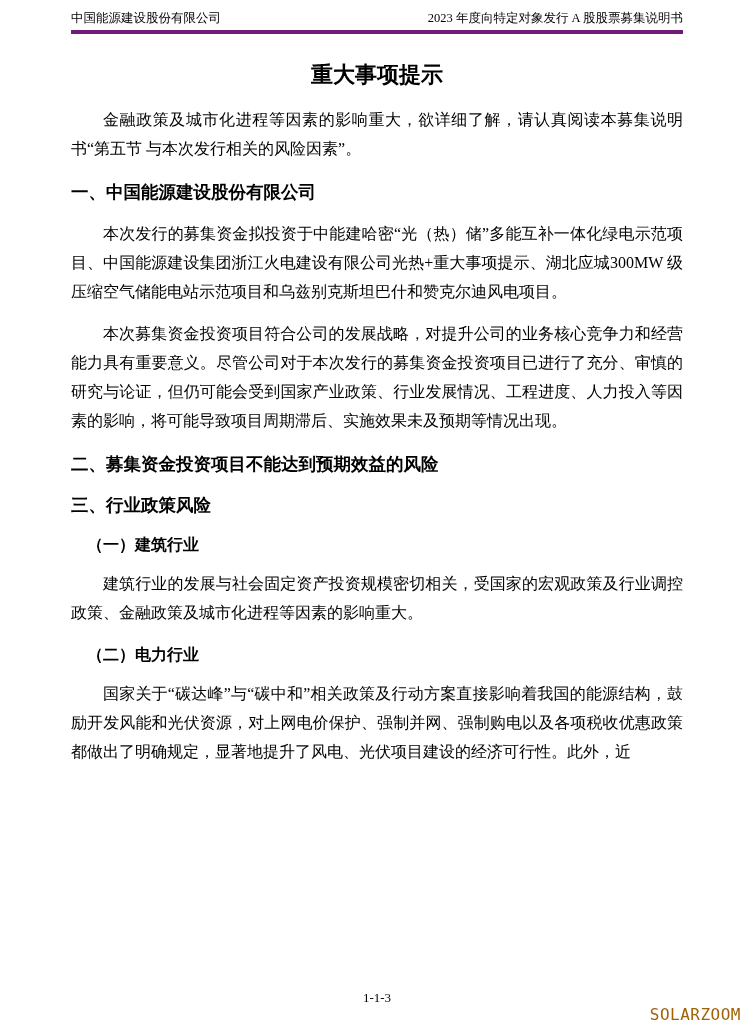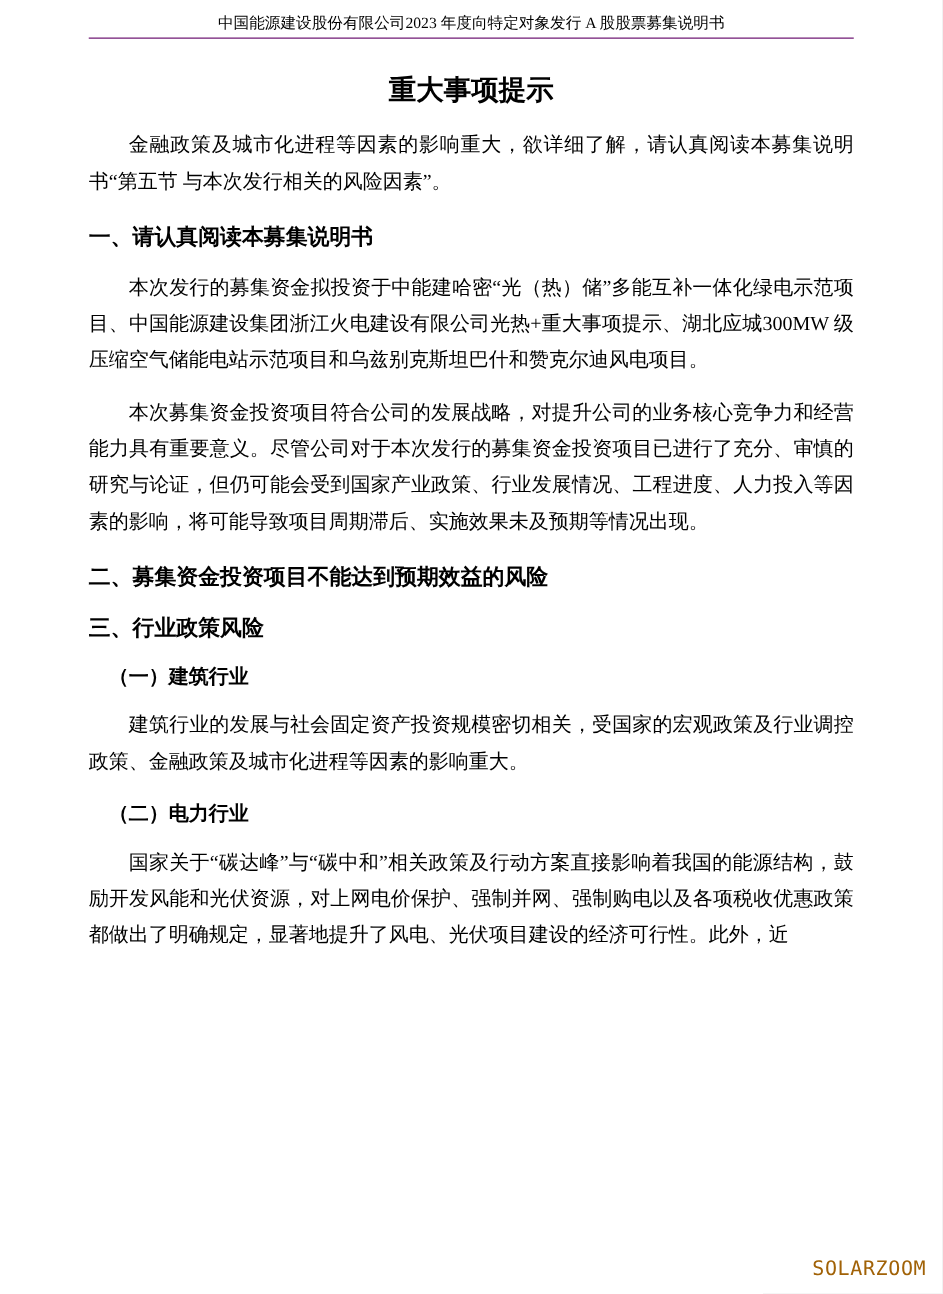--- a/index.html
+++ b/index.html
@@ -14,25 +14,25 @@
     overflow: hidden;
   }
   .content {
     position: absolute;
     left: 71px;
     top: 0;
     width: 612px;
   }
   .doc-header {
     display: flex;
-    justify-content: center;
+    justify-content: space-between;
     align-items: flex-end;
     padding-top: 10px;
     padding-bottom: 4px;
-    border-bottom: 1px solid #701a75;
+    border-bottom: 4px solid #701a75;
     font-size: 12.5px;
     line-height: 16px;
   }
   .page-title {
     text-align: center;
     font-family: "Liberation Sans", "DejaVu Sans", sans-serif;
     font-weight: bold;
     font-size: 22px;
     line-height: 30px;
     margin: 26px 0 15px 0;
@@ -87,30 +87,31 @@
 
     <div class="doc-header">
       <span>中国能源建设股份有限公司</span>
       <span>2023 年度向特定对象发行 A 股股票募集说明书</span>
     </div>
 
     <div class="page-title">重大事项提示</div>
 
     <p class="body-para">金融政策及城市化进程等因素的影响重大，欲详细了解，请认真阅读本募集说明书“第五节 与本次发行相关的风险因素”。</p>
 
-    <h2 class="section-heading">一、请认真阅读本募集说明书</h2>
+    <h2 class="section-heading">一、中国能源建设股份有限公司</h2>
     <p class="body-para">本次发行的募集资金拟投资于中能建哈密“光（热）储”多能互补一体化绿电示范项目、中国能源建设集团浙江火电建设有限公司光热+重大事项提示、湖北应城300MW 级压缩空气储能电站示范项目和乌兹别克斯坦巴什和赞克尔迪风电项目。</p>
     <p class="body-para">本次募集资金投资项目符合公司的发展战略，对提升公司的业务核心竞争力和经营能力具有重要意义。尽管公司对于本次发行的募集资金投资项目已进行了充分、审慎的研究与论证，但仍可能会受到国家产业政策、行业发展情况、工程进度、人力投入等因素的影响，将可能导致项目周期滞后、实施效果未及预期等情况出现。</p>
 
     <h2 class="section-heading">二、募集资金投资项目不能达到预期效益的风险</h2>
 
     <h2 class="section-heading">三、行业政策风险</h2>
 
     <h3 class="sub-heading">（一）建筑行业</h3>
     <p class="body-para">建筑行业的发展与社会固定资产投资规模密切相关，受国家的宏观政策及行业调控政策、金融政策及城市化进程等因素的影响重大。</p>
 
     <h3 class="sub-heading">（二）电力行业</h3>
     <p class="body-para">国家关于“碳达峰”与“碳中和”相关政策及行动方案直接影响着我国的能源结构，鼓励开发风能和光伏资源，对上网电价保护、强制并网、强制购电以及各项税收优惠政策都做出了明确规定，显著地提升了风电、光伏项目建设的经济可行性。此外，近</p>
 
   </div>
 
+  <div class="page-number">1-1-3</div>
   <div class="watermark">SOLARZOOM</div>
 </div>
 
 </body></html>

